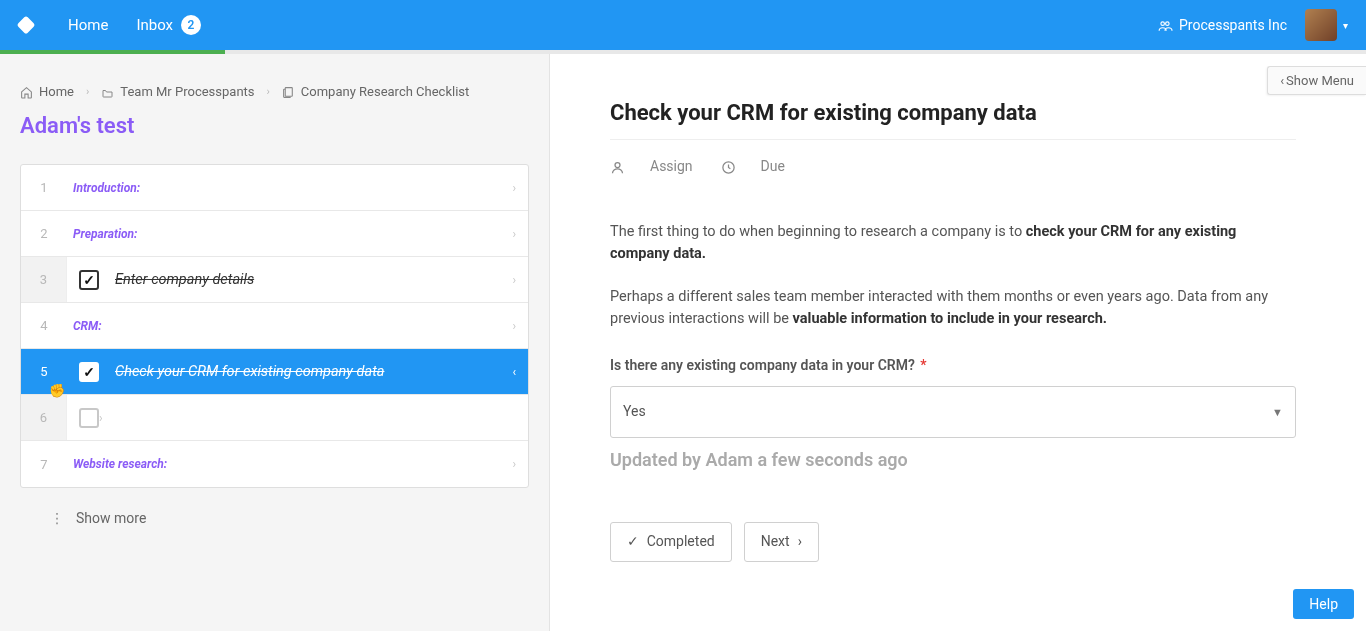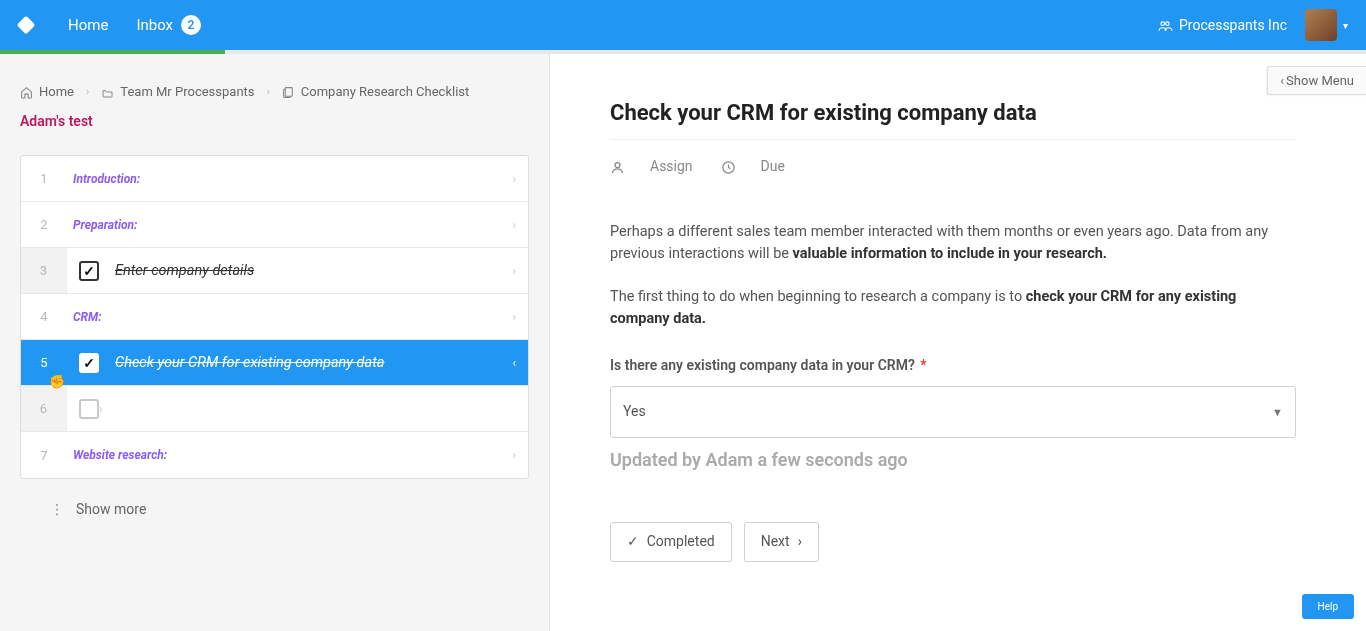--- a/index.html
+++ b/index.html
@@ -85,21 +85,21 @@
     display:flex; align-items:center;
     color:#666; font-size:13px;
     margin-top:18px;
   }
   .bc-item { display:flex; align-items:center; cursor:pointer; }
   .bc-sep { margin:0 12px; color:#bbb; font-size:11px; }
   .bc-icon { margin-right:6px; color:#888; font-size:13px; }
 
   
   .page-title {
-    font-size:14px; font-weight:600; color:#be185d;
+    font-size:22px; font-weight:600; color:#8b5cf6;
     margin-top:14px; margin-bottom:26px;
   }
 
   
   .checklist {
     border:1px solid #dedede;
     border-radius:3px;
     background:#fff;
   }
   .step {
@@ -249,21 +249,21 @@
     cursor:pointer;
   }
   .btn .ic-left { margin-right:8px; }
   .btn .ic-right { margin-left:8px; }
 
   .help {
     position:absolute; right:12px; bottom:12px;
     background:#2196f3; color:#fff;
     border-radius:3px;
     padding:7px 16px;
-    font-size:10px;
+    font-size:14px;
     cursor:pointer;
   }
 
   .icon-svg { display:inline-block; vertical-align:middle; }
 </style>
 </head>
 <body>
 
 <div class="topbar">
   <div class="logo">
@@ -416,24 +416,24 @@
                 <circle cx="12" cy="12" r="9"></circle>
                 <path d="M12 7v5l3 2"></path>
               </svg>
           </span>
           <span>Due</span>
         </div>
       </div>
 
       <div class="detail-body">
         <p>
-          <span>Perhaps a different sales team member interacted with them months or even years ago. Data from any previous interactions will be </span><strong>valuable information to include in your research.</strong>
+          <span>The first thing to do when beginning to research a company is to </span><strong>check your CRM for any existing company data.</strong>
         </p>
         <p>
-          <span>The first thing to do when beginning to research a company is to </span><strong>check your CRM for any existing company data.</strong>
+          <span>Perhaps a different sales team member interacted with them months or even years ago. Data from any previous interactions will be </span><strong>valuable information to include in your research.</strong>
         </p>
 
         <div class="field-label">
           <span>Is there any existing company data in your CRM?</span>
           <span class="req">*</span>
         </div>
 
         <div class="select">
           <span>Yes</span>
           <span class="caret">▼</span>

